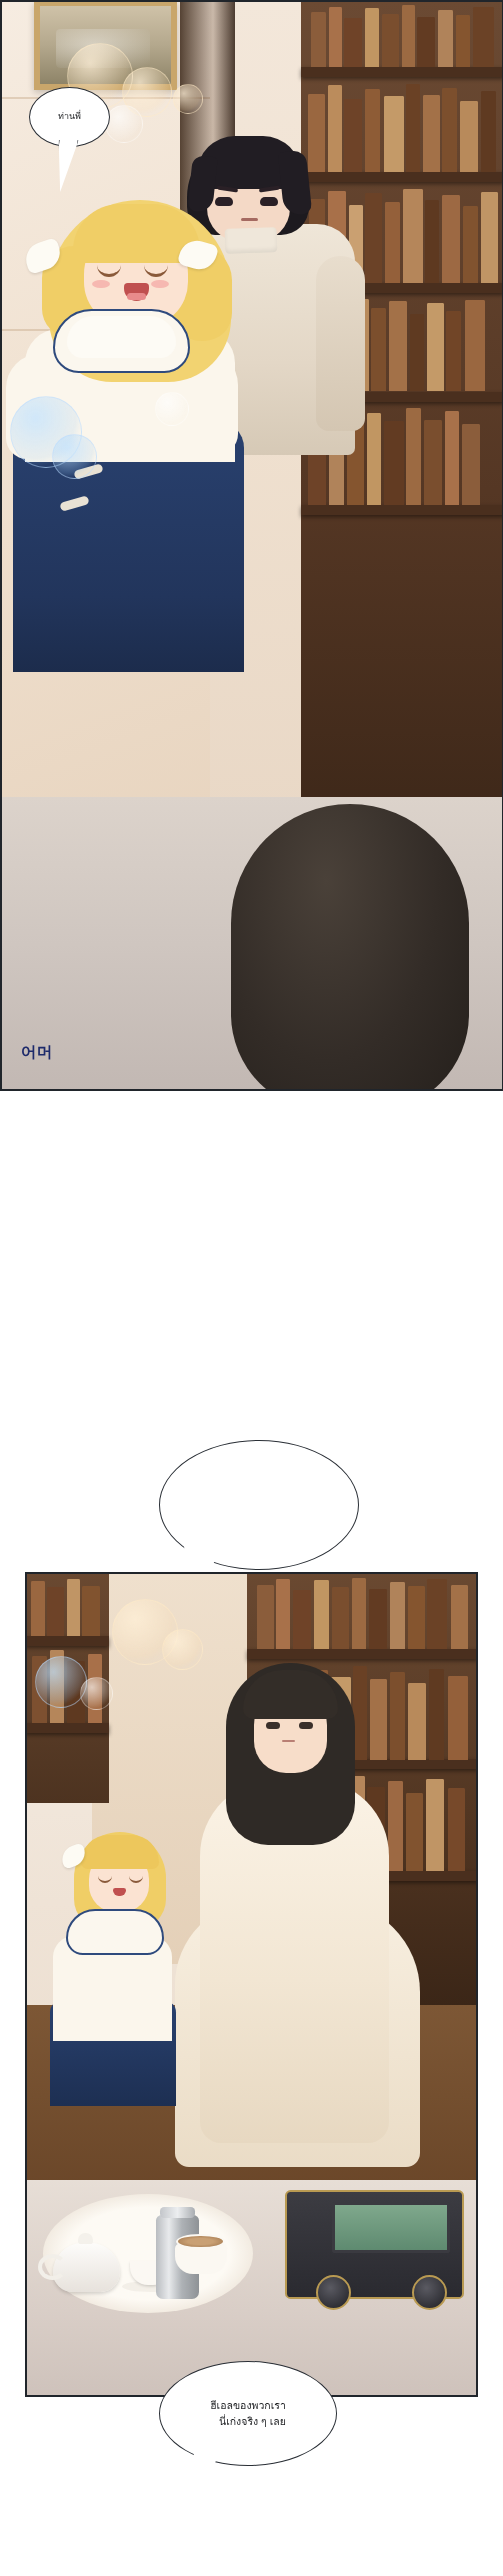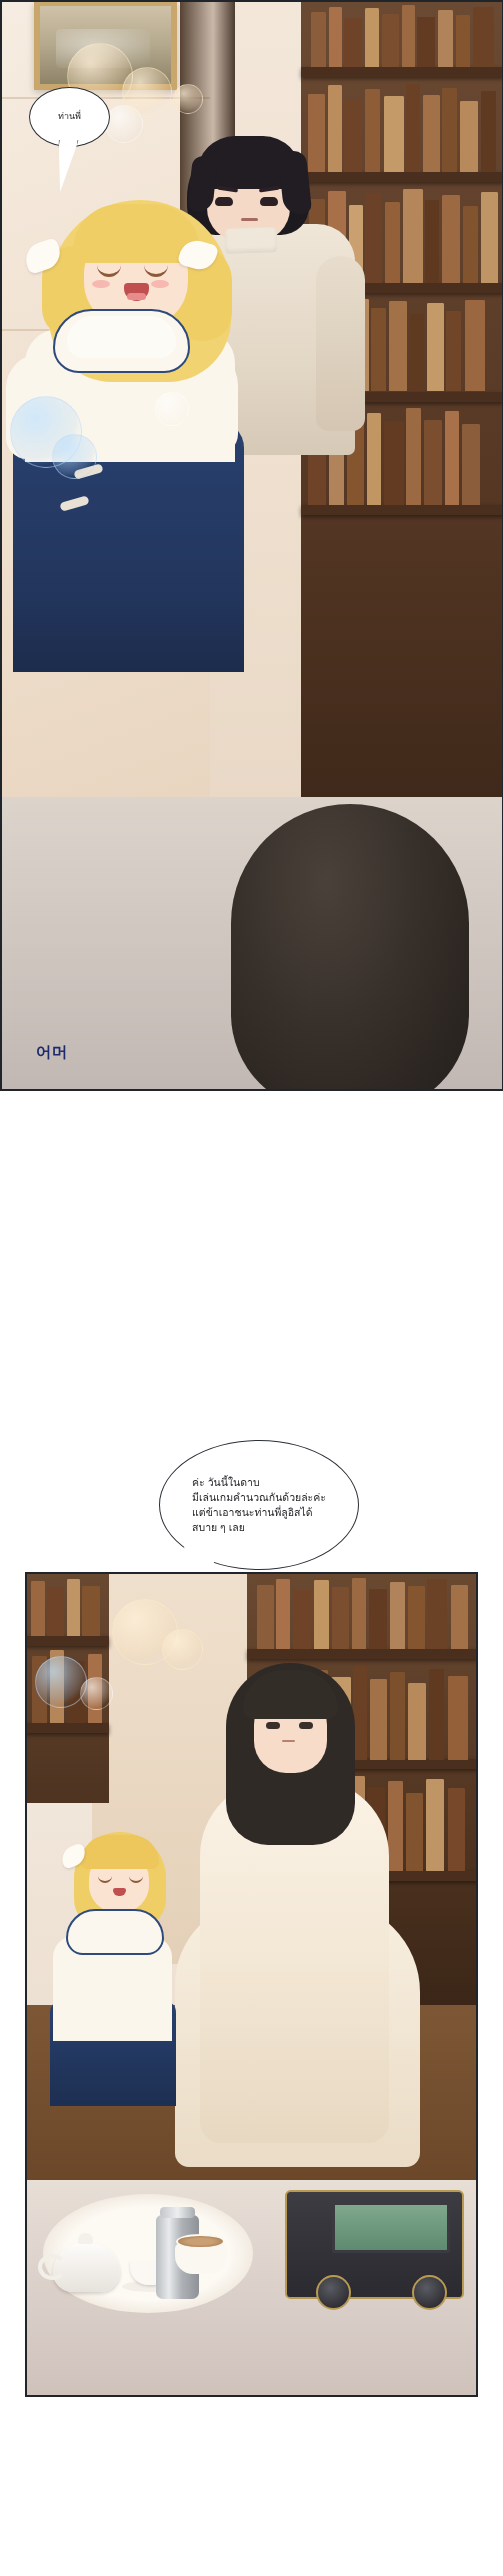--- a/index.html
+++ b/index.html
@@ -245,21 +245,21 @@
 
   
   .bubble {
     position: absolute;
     background: #ffffff;
     border: 1.4px solid #2a2f36;
     border-radius: 50%;
     display: flex;
     align-items: center;
     justify-content: center;
-    text-align: left;
+    text-align: right;
     color: #1d1f22;
     box-sizing: border-box;
     padding: 7px 9.8px;
     line-height: 1.45;
   }
   .bubble .txt {
     display: block;
     white-space: pre-line;
   }
 
@@ -631,35 +631,31 @@
     <div class="bokeh warm" style="left:122px;top:67px;width:48px;height:48px;"></div>
     <div class="bokeh" style="left:105px;top:105px;width:36px;height:36px;"></div>
     <div class="bokeh blue" style="left:9.8px;top:396px;width:70px;height:70px;"></div>
     <div class="bokeh blue" style="left:52px;top:434px;width:43px;height:43px;"></div>
     <div class="bokeh" style="left:155px;top:392px;width:32px;height:32px;"></div>
     <div class="bokeh warm" style="left:173px;top:84px;width:28px;height:28px;"></div>
 
     <div class="panel-border"></div>
   </div>
 
-  <div class="sfx" style="left:36px;top:1042px;">어머</div>
+  <div class="sfx" style="left:21px;top:1042px;">어머</div>
 
   <div class="bubble" id="bubble-1">
     <div class="tail-shape"></div>
     <span class="txt">ท่านพี่</span>
   </div>
 
 
   <div class="bubble" id="bubble-3">
     <div class="tail-outline"></div>
     <div class="tail-shape"></div>
-    <span class="txt">ค่ะ วันนี้ในดาบ
-มีเล่นเกมคำนวณกันด้วยล่ะค่ะ
-แต่ข้าเอาชนะท่านพี่ลูอิสได้
-สบาย ๆ เลย</span>
   </div>
 
   <div class="panel2">
     <div class="p2-bg"></div>
     <div class="p2-wall-mid"></div>
 
     <div class="p2-shelf-left">
       <div class="p1-shelf-board" style="top:64px;"></div>
       <div class="p1-shelf-board" style="top:151px;"></div>
       <div style="position:absolute;left:0;top:0;width:100%;height:64px;overflow:hidden;">
@@ -763,15 +759,21 @@
     <div class="machine-wheel" style="right:127px;"></div>
 
     <div class="bokeh warm" style="left:87px;top:26.6px;width:64px;height:64px;"></div>
     <div class="bokeh warm" style="left:137px;top:57px;width:39px;height:39px;"></div>
     <div class="bokeh blue" style="left:9.8px;top:84px;width:50px;height:50px;"></div>
     <div class="bokeh" style="left:55px;top:105px;width:31px;height:31px;"></div>
 
     <div class="panel-border"></div>
   </div>
 
+  <div class="bubble" id="bubble-4">
+    <div class="tail-outline"></div>
+    <div class="tail-shape"></div>
+    <span class="txt">ฮีเอลของพวกเรา
+นี่เก่งจริง ๆ เลย</span>
+  </div>
 
 </div>
 
 
 </body></html>

